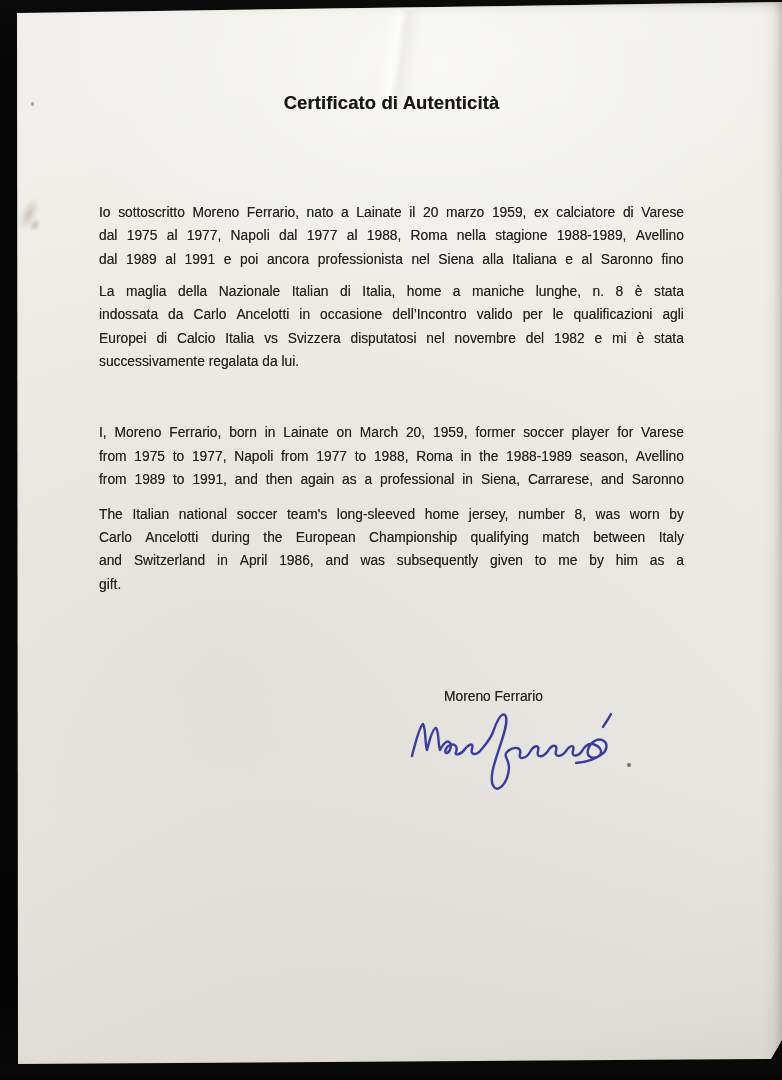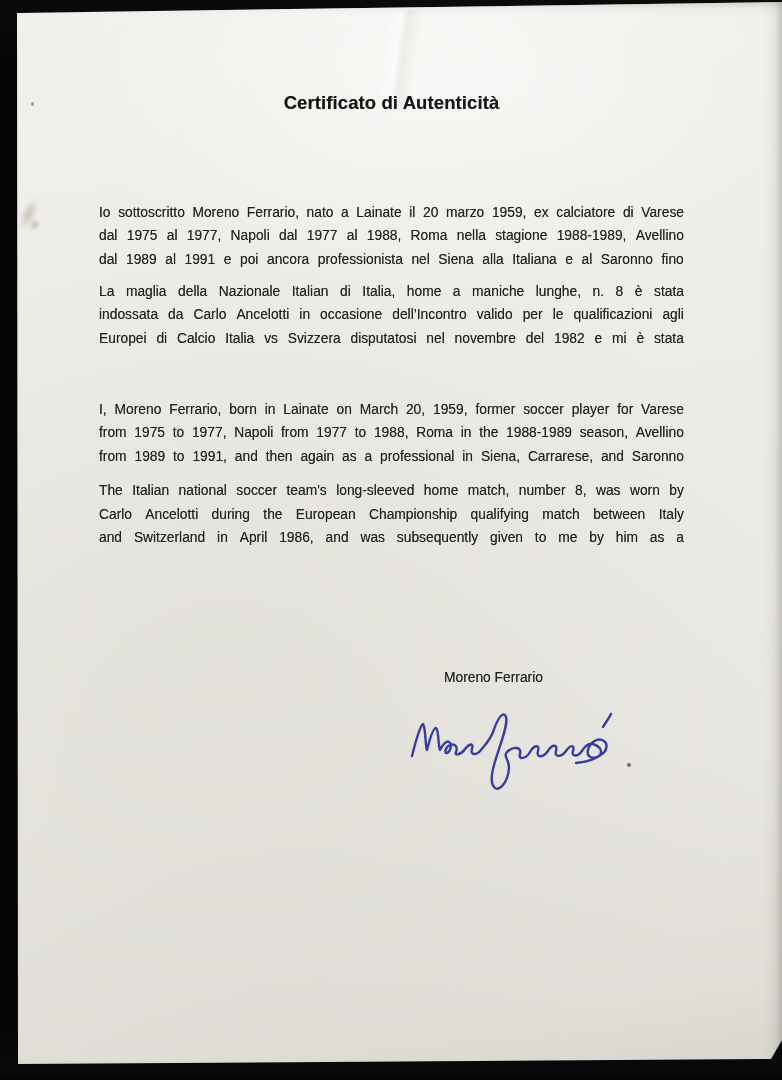--- a/index.html
+++ b/index.html
@@ -76,21 +76,21 @@
     font-size: 13.8px; line-height: 23.4px;
     color: #22211e;
     text-shadow: 0 0 0.35px rgba(34,33,30,0.55);
   }
   .para { margin: 0 0 8.5px 0; padding: 0; }
   .para.gap-large { margin-top: 48px; }
   .para.gap-med { margin-bottom: 11px; }
   .jline { display: flex; justify-content: space-between; }
   .lline { display: block; }
   .sig-name {
-    position: absolute; left: 444px; top: 670px;
+    position: absolute; left: 444px; top: 689px;
     font-size: 13.8px; color: #22211e;
     text-shadow: 0 0 0.35px rgba(34,33,30,0.55);
   }
   .signature-svg {
     position: absolute; left: 398px; top: 706px;
     width: 244px; height: 92px;
   }
 </style>
 </head>
 <body>
@@ -205,20 +205,21 @@
             <span>disputatosi</span>
             <span>nel</span>
             <span>novembre</span>
             <span>del</span>
             <span>1982</span>
             <span>e</span>
             <span>mi</span>
             <span>è</span>
             <span>stata</span>
           </span>
+        <span class="lline">successivamente regalata da lui.</span>
       </p>
 
       <p class="para gap-large gap-med">
         <span class="jline">
             <span>I,</span>
             <span>Moreno</span>
             <span>Ferrario,</span>
             <span>born</span>
             <span>in</span>
             <span>Lainate</span>
@@ -270,21 +271,21 @@
 
       <p class="para">
         <span class="jline">
             <span>The</span>
             <span>Italian</span>
             <span>national</span>
             <span>soccer</span>
             <span>team's</span>
             <span>long-sleeved</span>
             <span>home</span>
-            <span>match,</span>
+            <span>jersey,</span>
             <span>number</span>
             <span>8,</span>
             <span>was</span>
             <span>worn</span>
             <span>by</span>
           </span>
         <span class="jline">
             <span>Carlo</span>
             <span>Ancelotti</span>
             <span>during</span>
@@ -306,20 +307,21 @@
             <span>was</span>
             <span>subsequently</span>
             <span>given</span>
             <span>to</span>
             <span>me</span>
             <span>by</span>
             <span>him</span>
             <span>as</span>
             <span>a</span>
           </span>
+        <span class="lline">gift.</span>
       </p>
 
     </div>
 
     <div class="sig-name">Moreno Ferrario</div>
 
     <svg class="signature-svg" viewBox="0 0 244 92" xmlns="http://www.w3.org/2000/svg">
       <g fill="none" stroke="#2c2f9f" stroke-width="2.4" stroke-linecap="round" stroke-linejoin="round" opacity="0.93">
         <path d="M14,50
                  C17,38 22,20 25,18

